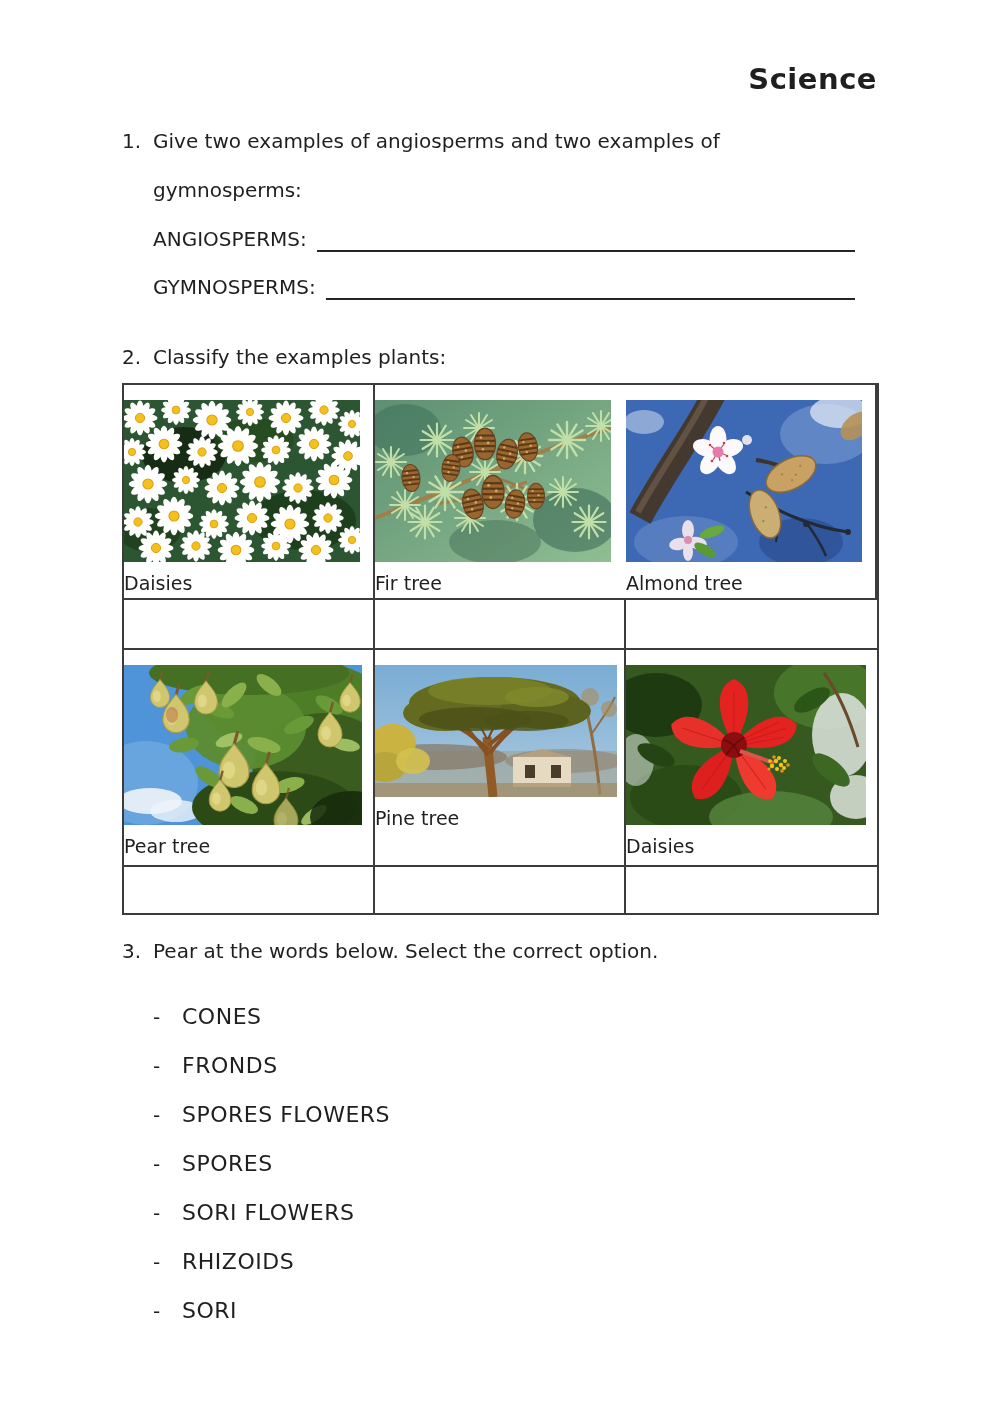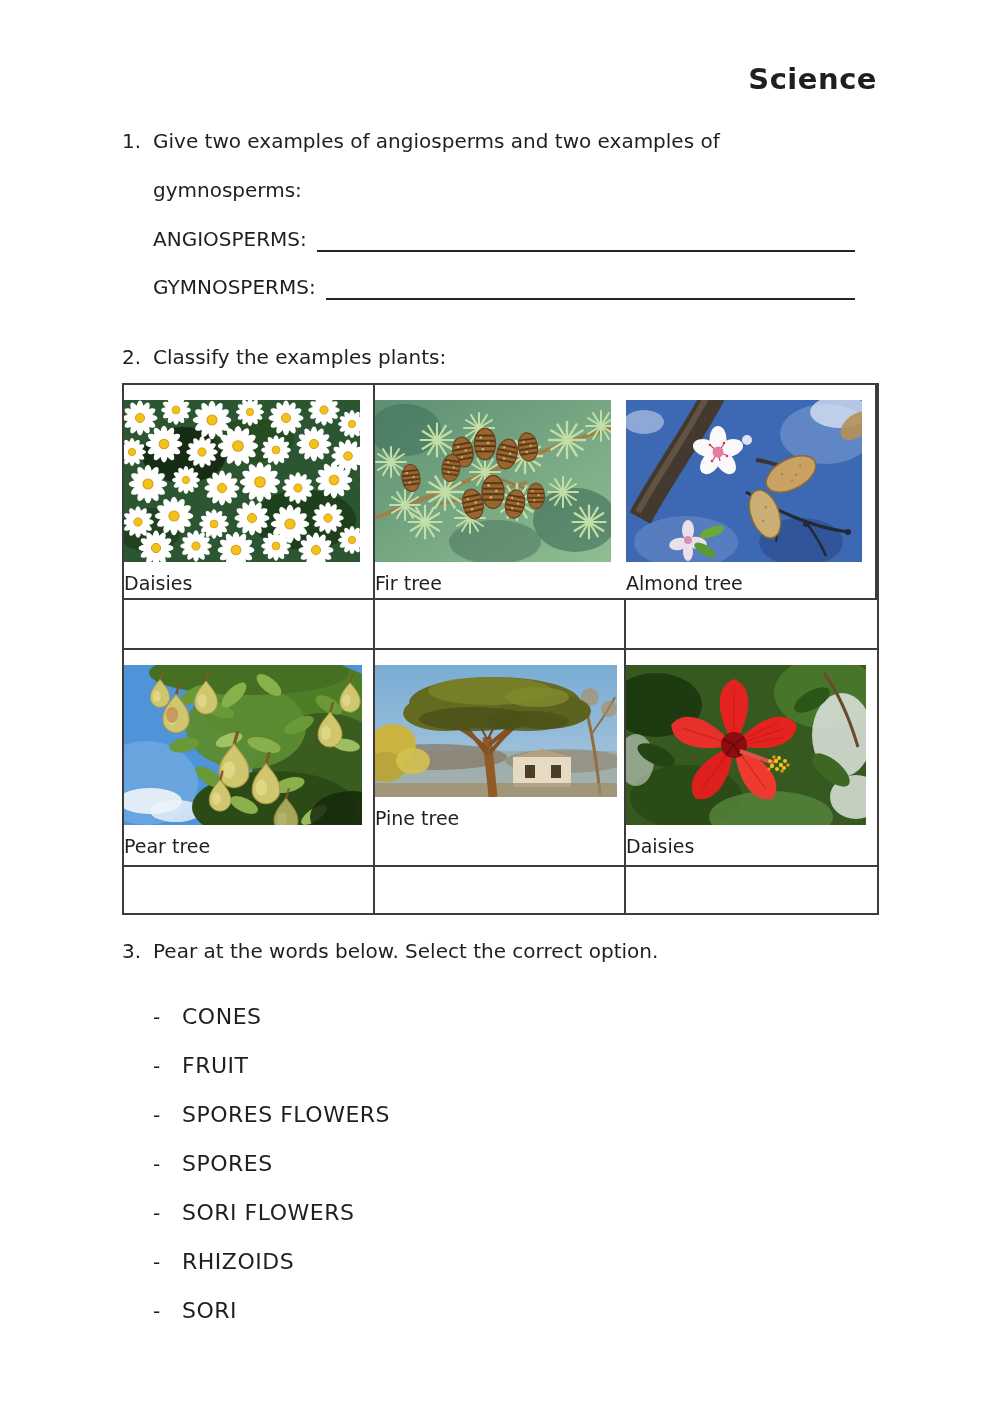--- a/index.html
+++ b/index.html
@@ -464,21 +464,21 @@
     <span>Pear at the words below. Select the correct option.</span>
   </div>
 
   <div class="options">
     <div class="option">
       <span class="dash">-</span>
       <span>CONES</span>
     </div>
     <div class="option">
       <span class="dash">-</span>
-      <span>FRUIT</span>
+      <span>FRONDS</span>
     </div>
     <div class="option">
       <span class="dash">-</span>
       <span>SPORES FLOWERS</span>
     </div>
     <div class="option">
       <span class="dash">-</span>
       <span>SPORES</span>
     </div>
     <div class="option">

